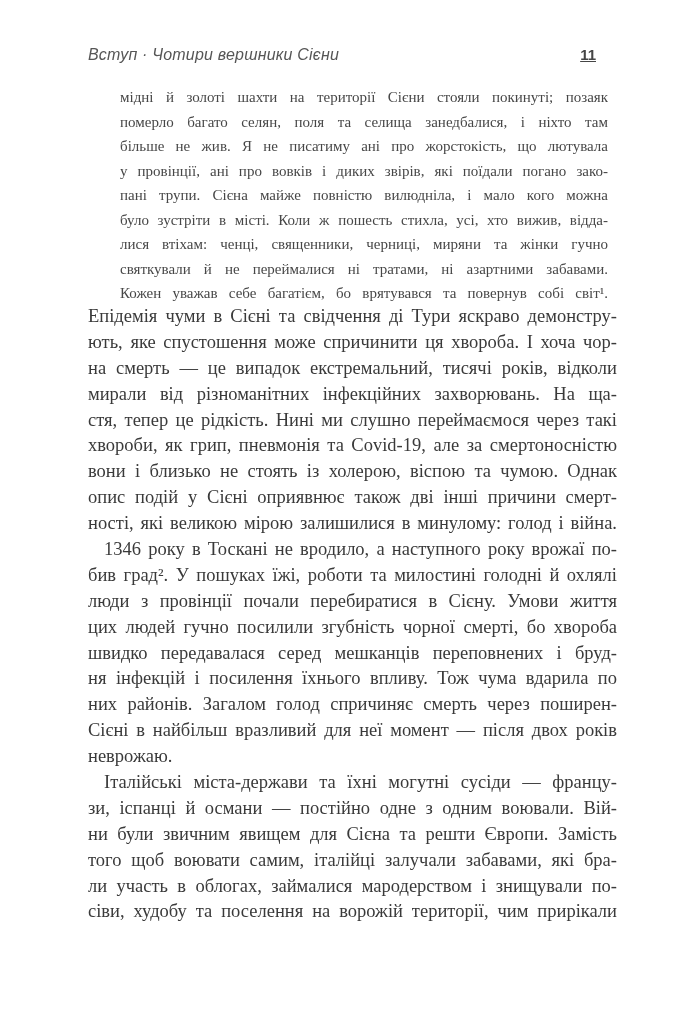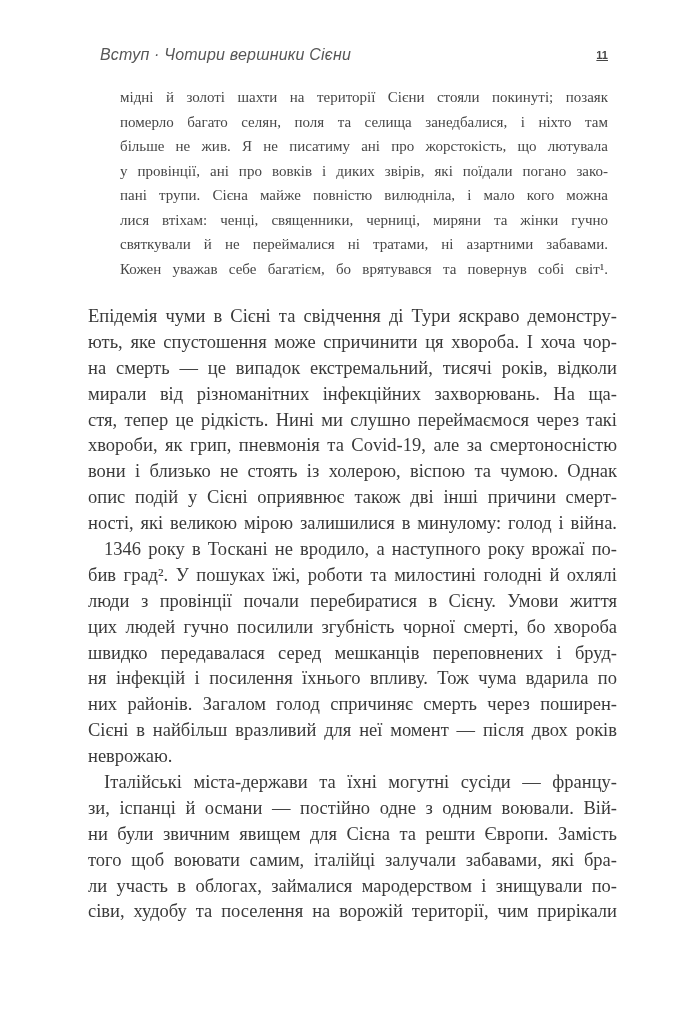--- a/index.html
+++ b/index.html
@@ -14,33 +14,32 @@
     background: #ffffff;
     overflow: hidden;
   }
   .running-header {
     position: absolute;
     top: 46px;
     left: 88px;
     width: 524px;
     display: flex;
     justify-content: space-between;
-    align-items: center;
-    margin-left: 12px;
+    align-items: flex-start;
   }
   .running-header .chapter-title {
     font-family: "Liberation Sans", sans-serif;
     font-style: italic;
     font-size: 16px;
     letter-spacing: 0.2px;
     color: #565656;
   }
   .running-header .page-number {
     font-family: "Liberation Sans", sans-serif;
-    font-size: 11px;
+    font-size: 15px;
     font-weight: bold;
     color: #454545;
     padding-right: 16px;
     text-decoration: underline;
   }
   .block-quote {
     position: absolute;
     top: 85px;
     left: 120px;
     width: 488px;
@@ -87,20 +86,21 @@
     <span class="chapter-title">Вступ · Чотири вершники Сієни</span>
     <span class="page-number">11</span>
   </header>
 
   <section class="block-quote" id="quote-container">
       <div class="line">мідні й золоті шахти на території Сієни стояли покинуті; позаяк</div>
       <div class="line">померло багато селян, поля та селища занедбалися, і ніхто там</div>
       <div class="line">більше не жив. Я не писатиму ані про жорстокість, що лютувала</div>
       <div class="line">у провінції, ані про вовків і диких звірів, які поїдали погано зако-</div>
       <div class="line">пані трупи. Сієна майже повністю вилюдніла, і мало кого можна</div>
+      <div class="line">було зустріти в місті. Коли ж пошесть стихла, усі, хто вижив, відда-</div>
       <div class="line">лися втіхам: ченці, священники, черниці, миряни та жінки гучно</div>
       <div class="line">святкували й не переймалися ні тратами, ні азартними забавами.</div>
       <div class="line">Кожен уважав себе багатієм, бо врятувався та повернув собі світ¹.</div>
     </section>
 
   <section class="body-text" id="body-container">
       <div class="paragraph">
         <div class="line">Епідемія чуми в Сієні та свідчення ді Тури яскраво демонстру-</div>
         <div class="line">ють, яке спустошення може спричинити ця хвороба. І хоча чор-</div>
         <div class="line">на смерть — це випадок екстремальний, тисячі років, відколи</div>

